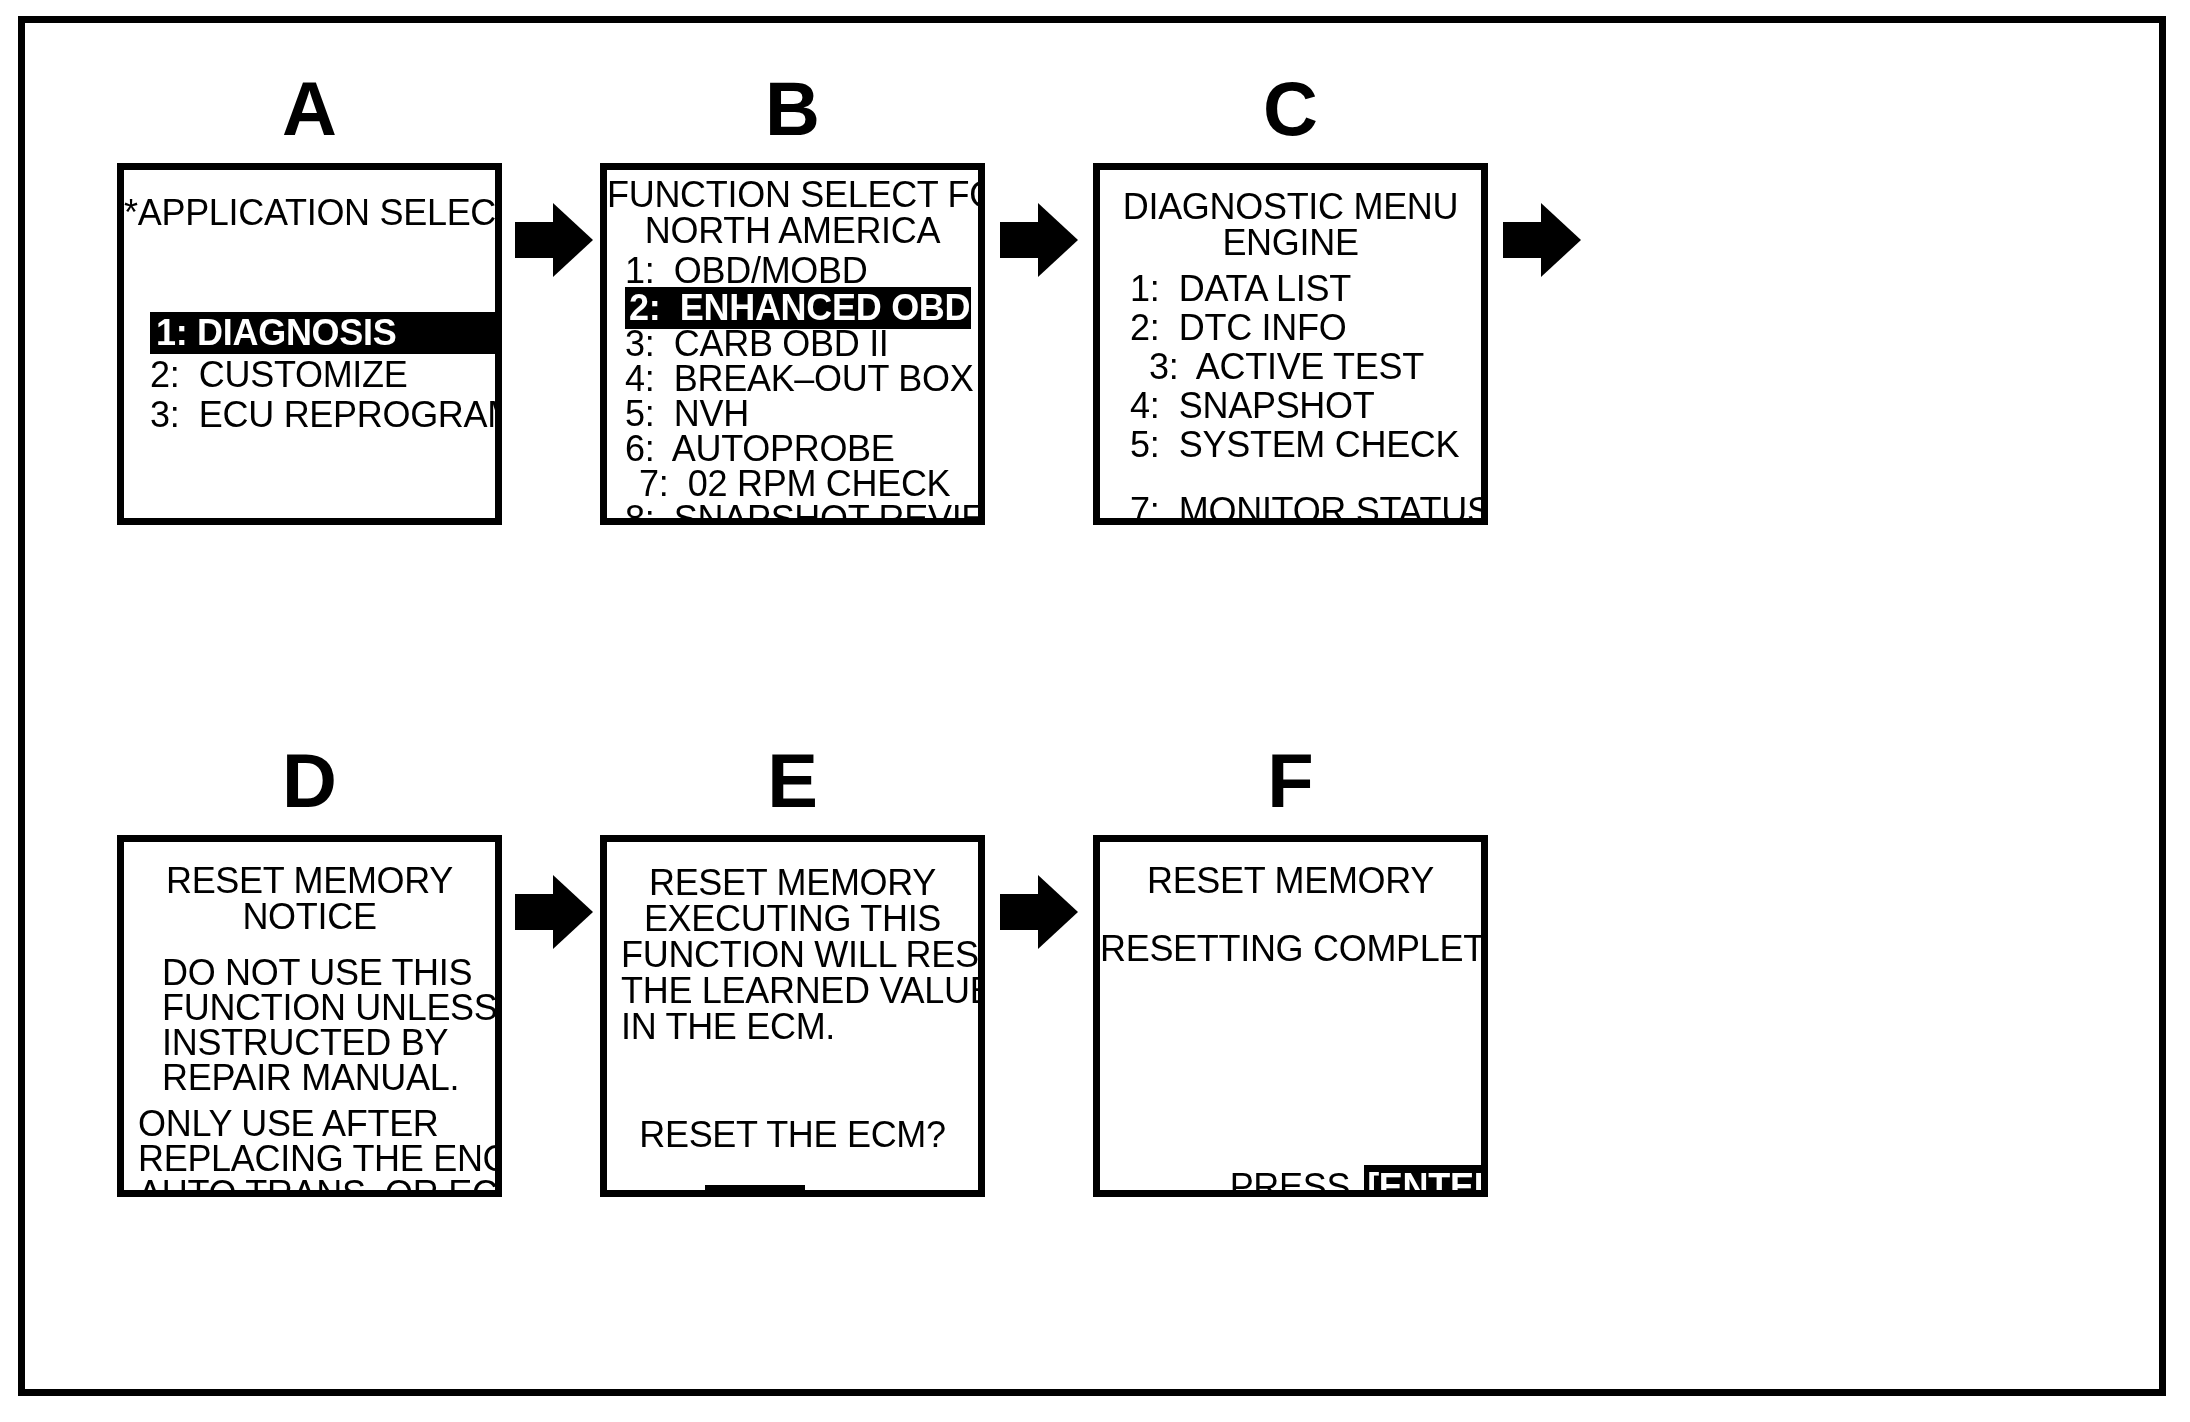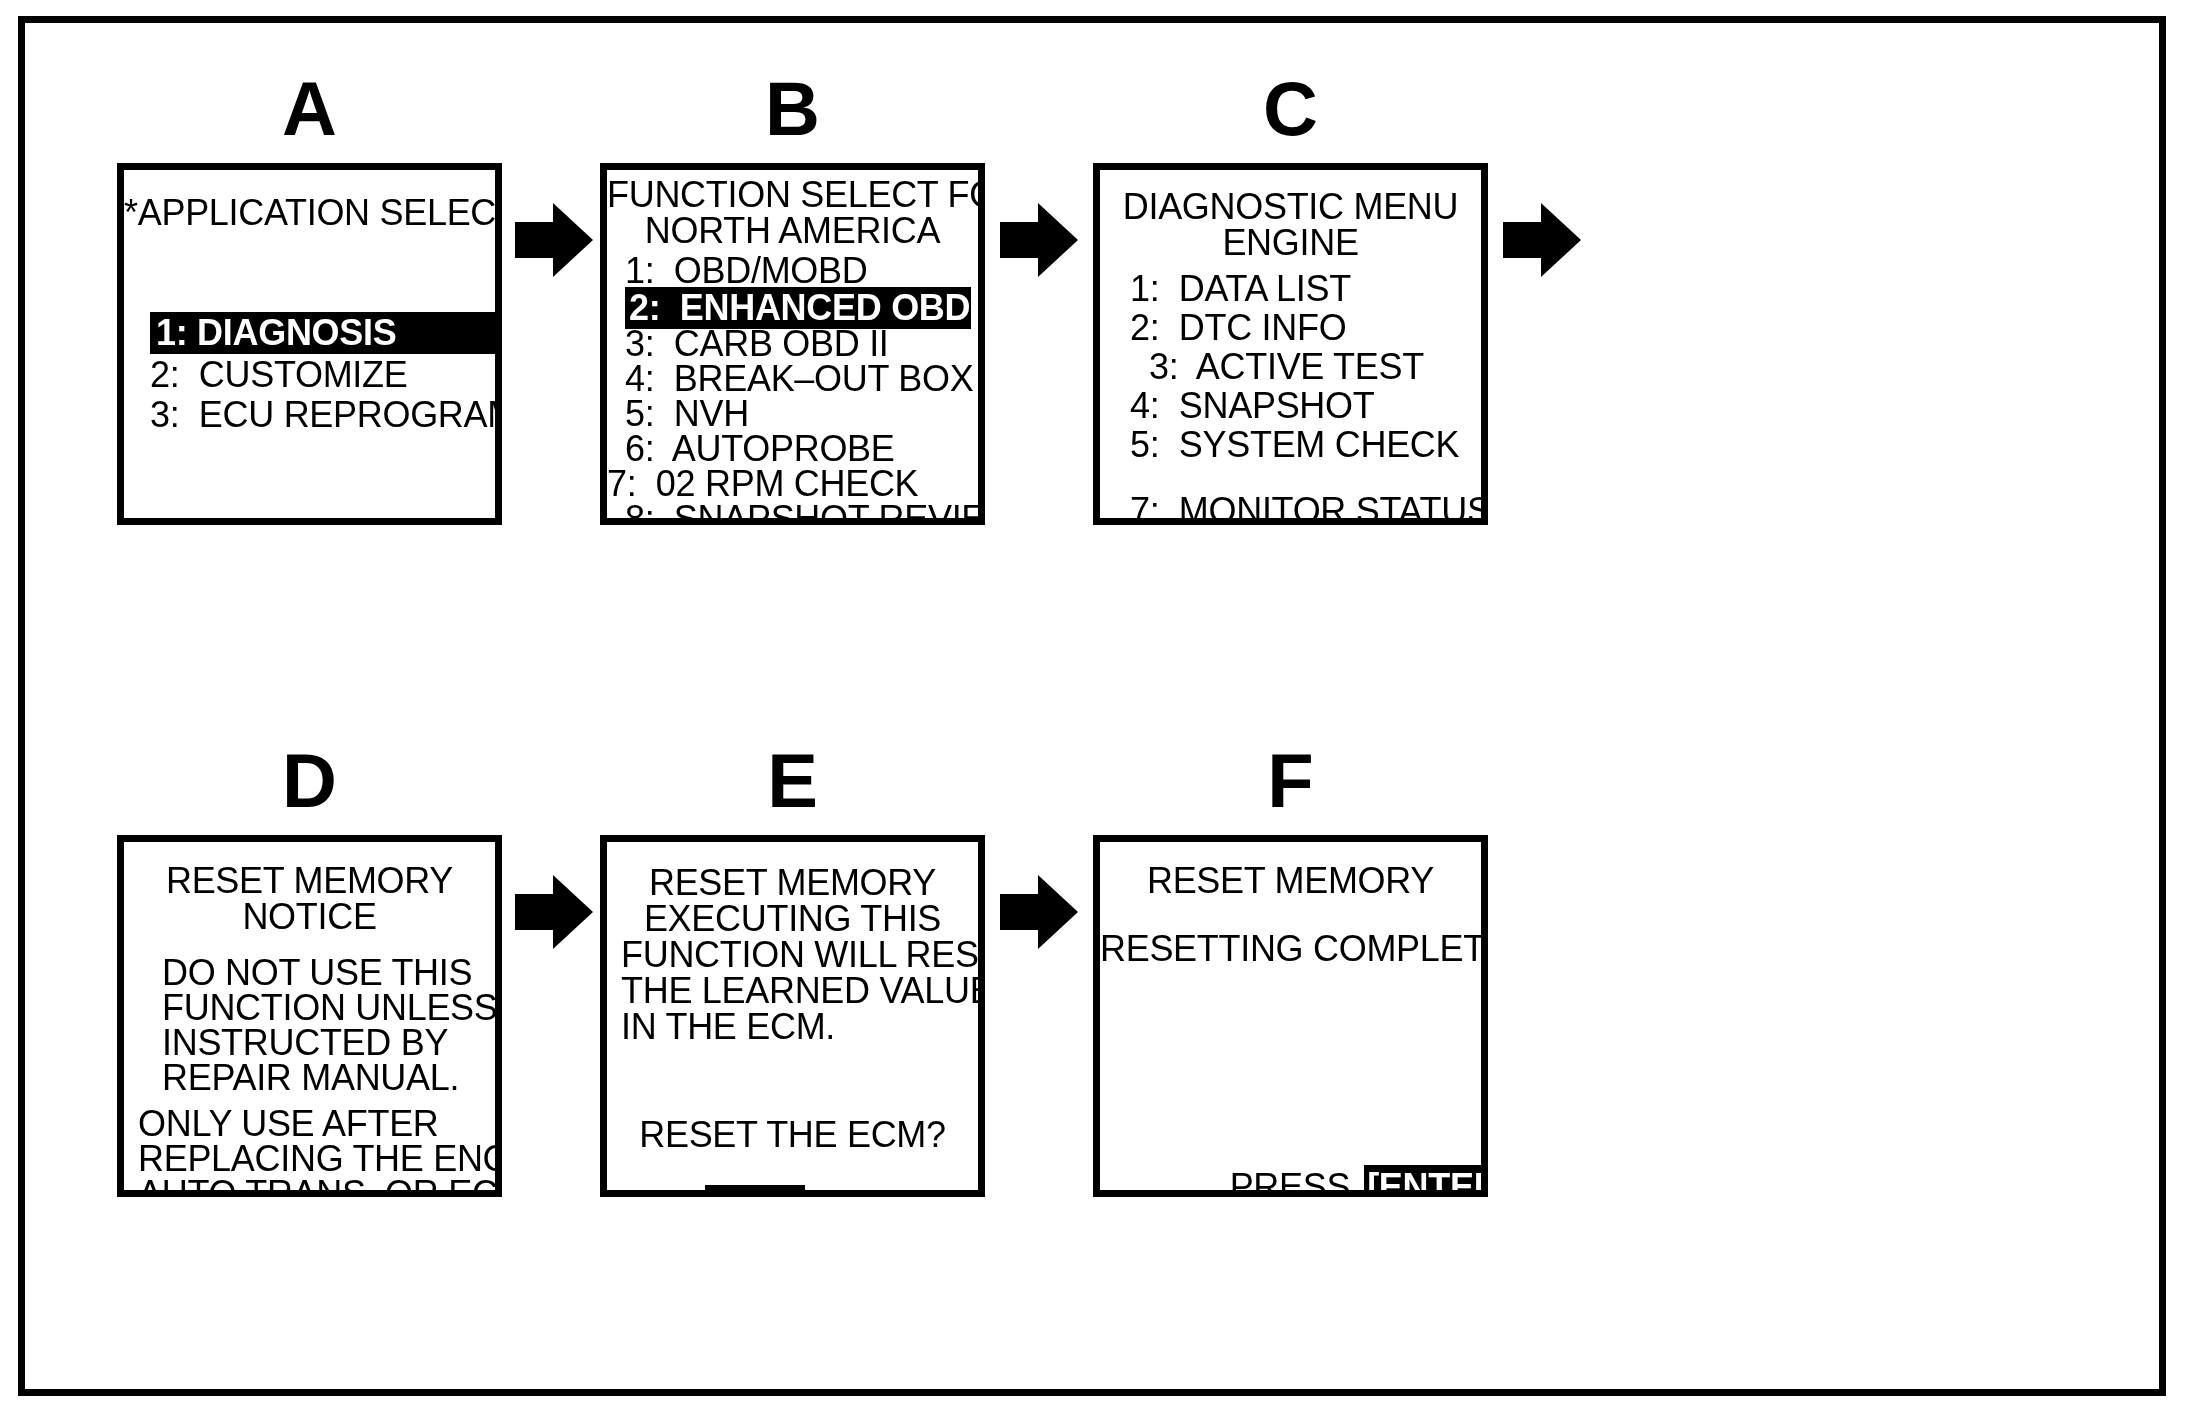--- a/index.html
+++ b/index.html
@@ -148,21 +148,21 @@
     <div class="screen">
       <div class="line center" style="top:6px;">FUNCTION SELECT FOR</div>
       <div class="line center" style="top:42px;">NORTH AMERICA</div>
 
       <div class="line" style="top:82px; left:18px;">1:  OBD/MOBD</div>
       <div class="line hl" style="top:117px; left:18px; padding:2px 0 2px 4px; width:342px;">2:  ENHANCED OBD II</div>
       <div class="line" style="top:155px; left:18px;">3:  CARB OBD II</div>
       <div class="line" style="top:190px; left:18px;">4:  BREAK–OUT BOX</div>
       <div class="line" style="top:225px; left:18px;">5:  NVH</div>
       <div class="line" style="top:260px; left:18px;">6:  AUTOPROBE</div>
-      <div class="line" style="top:295px; left:0;">7:  02 RPM CHECK</div>
+      <div class="line" style="top:295px; left:32px;">7:  02 RPM CHECK</div>
       <div class="line" style="top:330px; left:18px;">8:  SNAPSHOT REVIEW</div>
 
     </div>
   </div>
 
   <div class="arrow" id="arrow-bc">
     <div class="shaft"></div>
     <div class="head"></div>
   </div>
 

